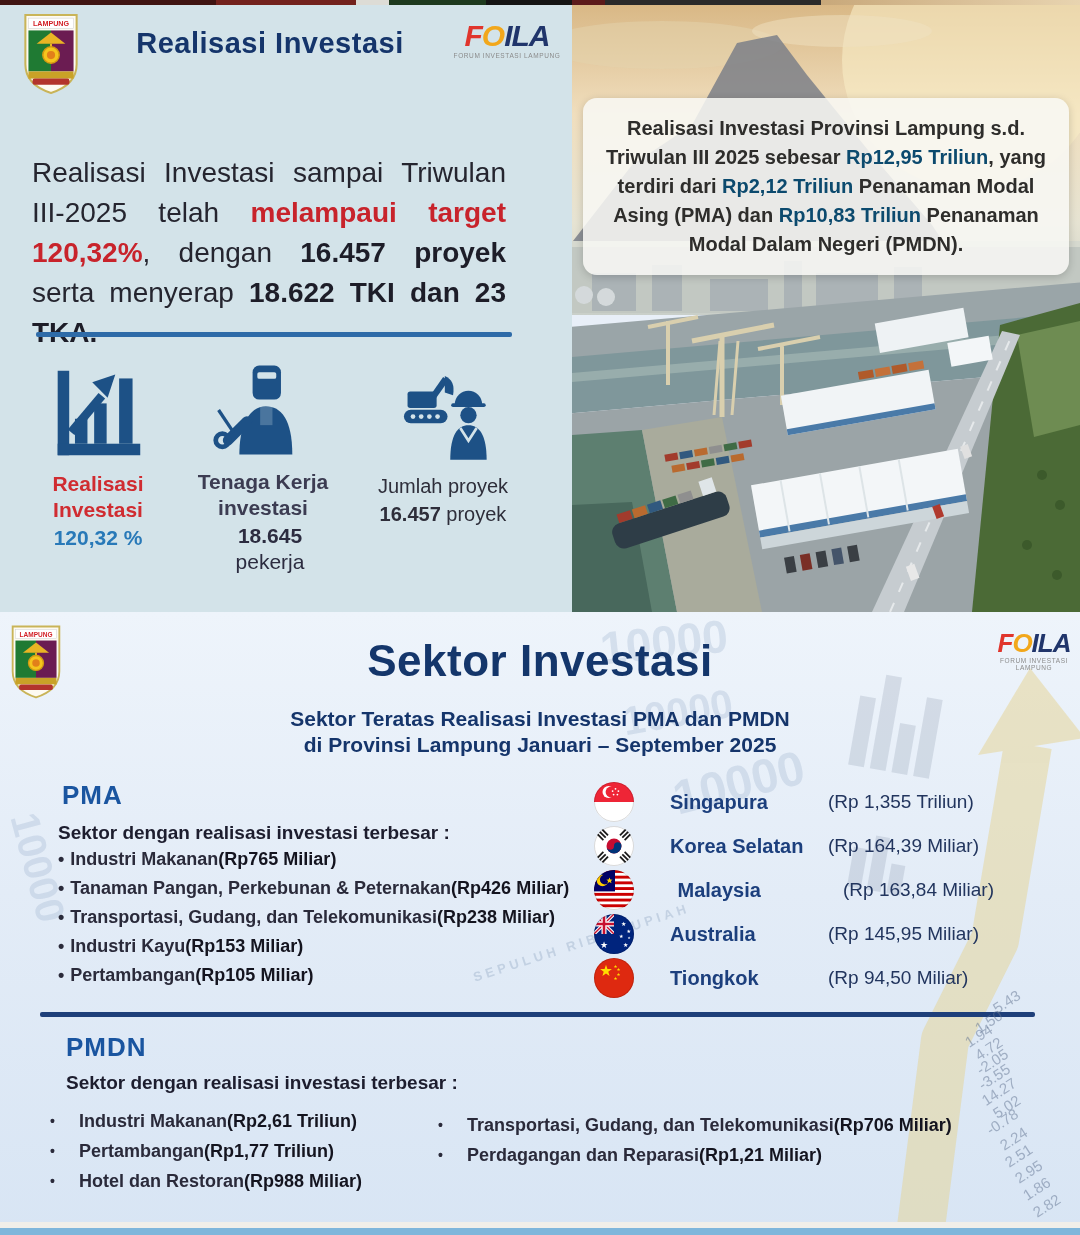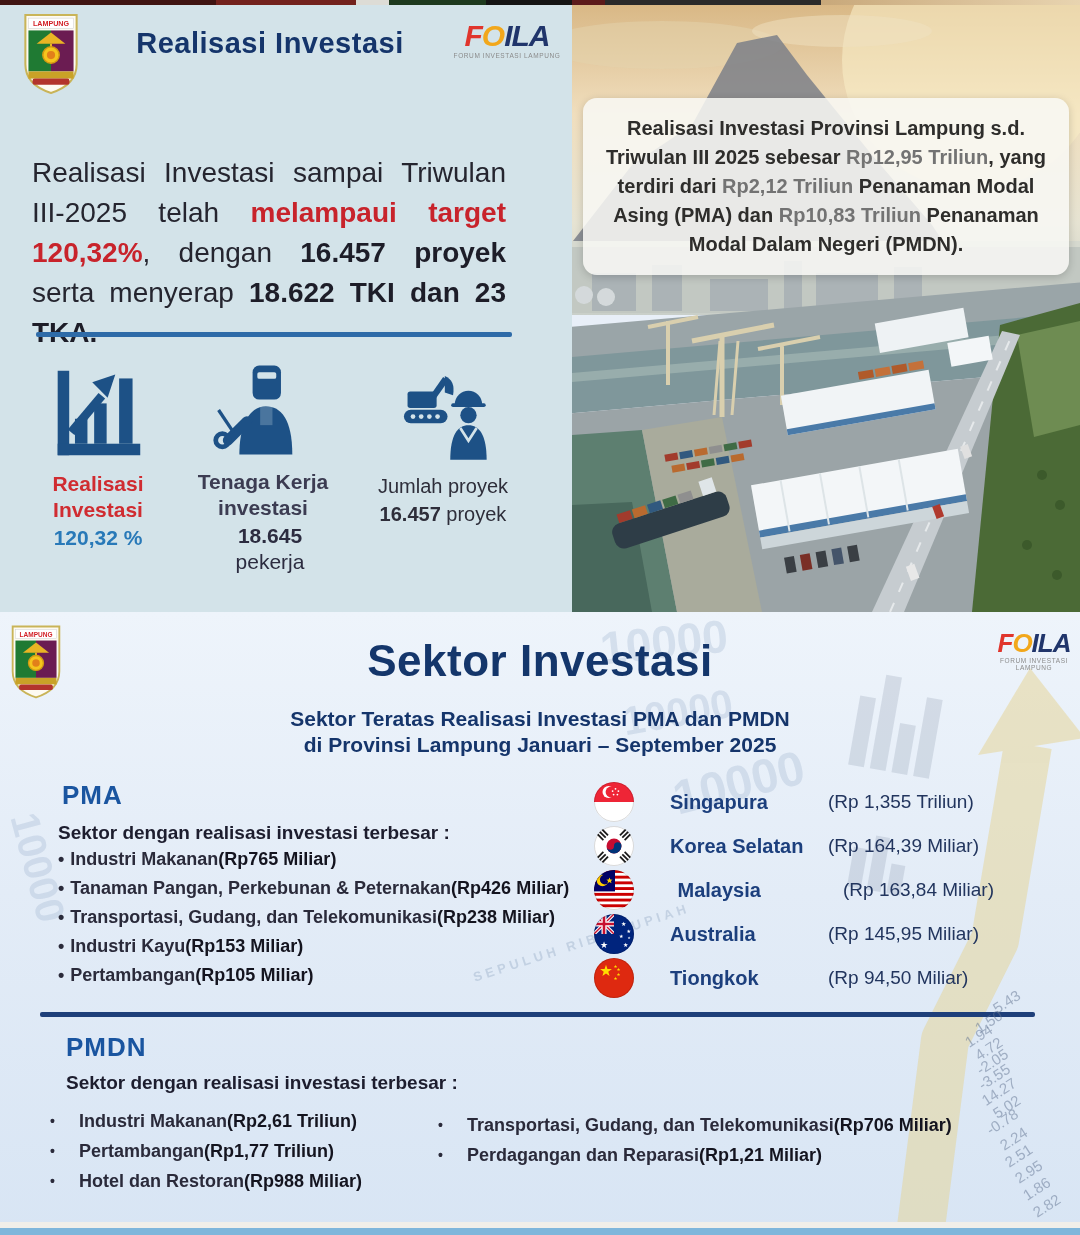--- a/index.html
+++ b/index.html
@@ -56,21 +56,21 @@
   
   .photo{ position:absolute; top:5px; left:572px; width:508px; height:607px; overflow:hidden; }
   .photo svg{ display:block; }
   .overlay-box{
     position:absolute; left:11px; top:93px; width:486px;
     background:rgba(248,248,245,.86); border-radius:14px;
     padding:16px 18px; text-align:center;
     font-size:20px; font-weight:bold; line-height:29px; color:#2e2d2b;
     box-shadow:0 2px 8px rgba(0,0,0,.18);
   }
-  .overlay-box .red{ color:#737373; }
+  .overlay-box .red{ color:#0c4a6e; }
 
   
   .section-bottom{ position:absolute; top:612px; left:0; width:1080px; height:623px;
     background:linear-gradient(180deg,#eef4fb 0%,#e3ecf7 45%,#d8e5f4 100%); }
   .sb-title{ position:absolute; left:0; top:24px; width:1080px; text-align:center;
     font-size:44px; font-weight:bold; color:#14366b; letter-spacing:.5px; }
   .sb-subtitle{ position:absolute; left:0; top:94px; width:1080px; text-align:center;
     font-size:21px; font-weight:bold; color:#15356b; line-height:26px; }
   .foila-bottom{ position:absolute; left:988px; top:18px; width:92px; }
   .foila-bottom .letters{ font-size:26px; }

